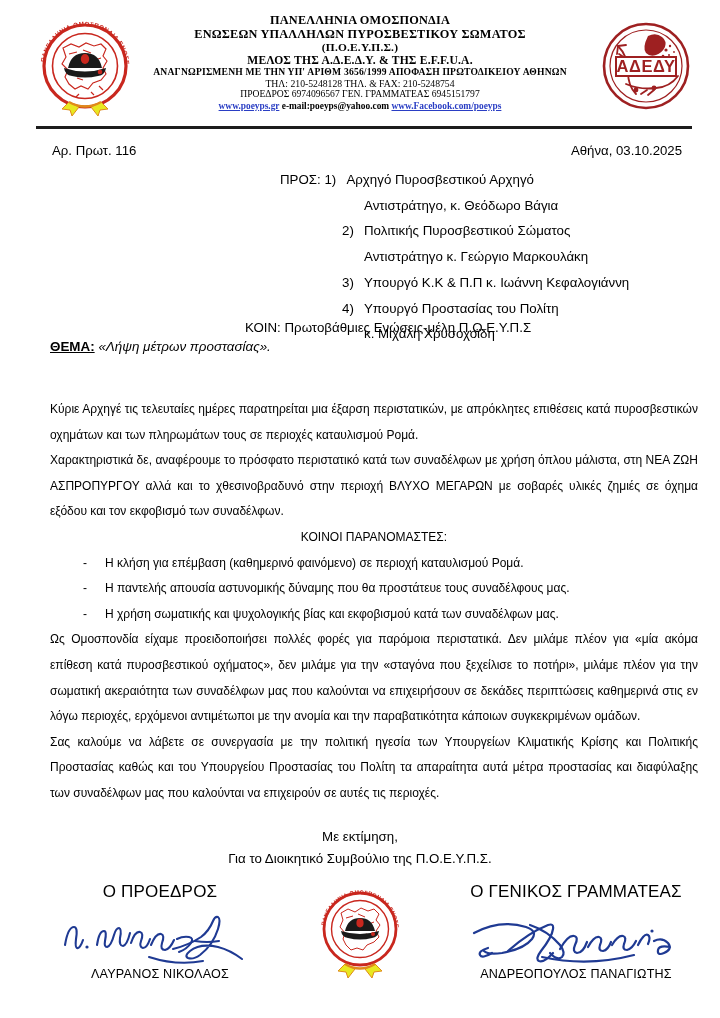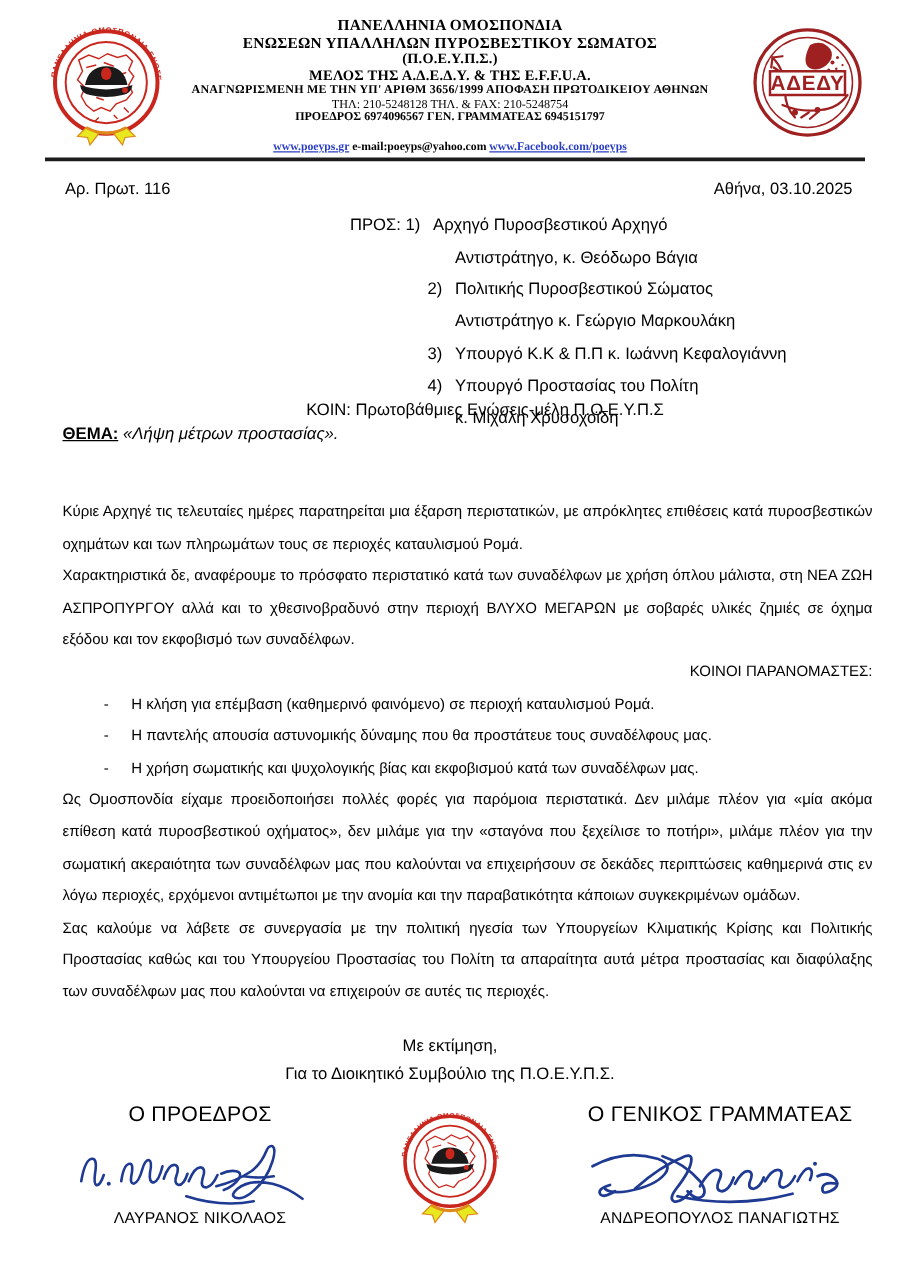--- a/index.html
+++ b/index.html
@@ -34,25 +34,25 @@
   .lh-l1, .lh-l2, .lh-l3, .lh-l4, .lh-l5 {
     font-weight: bold;
     letter-spacing: 0.2px;
   }
   .lh-l1 { font-size: 12.3px; }
   .lh-l2 { font-size: 12.3px; }
   .lh-l3 { font-size: 11.4px; }
   .lh-l4 { font-size: 11.6px; }
   .lh-l5 { font-size: 9.6px; }
   .lh-l6, .lh-l7 { font-size: 9.7px; font-weight: normal; }
-  .lh-l8 { font-size: 9.6px; font-weight: bold; }
+  .lh-l8 { font-size: 9.6px; font-weight: normal; }
   .lh-links {
     font-size: 9.4px;
     font-weight: bold;
-    margin-top: 13px;
+    margin-top: 1px;
   }
   .lh-links .lnk {
     color: #2a3ec4;
     text-decoration: underline;
   }
   .lh-links .mail {
     color: #000;
     text-decoration: none;
   }
 
@@ -136,21 +136,21 @@
     left: 50px;
     right: 22px;
     top: 397px;
     font-size: 12px;
     line-height: 25.6px;
     text-align: justify;
   }
   .body p {
     margin: 0;
   }
-  .plain { text-align: right; }
+  .plain { text-align: center; }
   .bullets {
     margin: 0;
     padding: 0;
     list-style: none;
   }
   .bullets li {
     position: relative;
     padding-left: 55px;
     line-height: 25.6px;
   }

